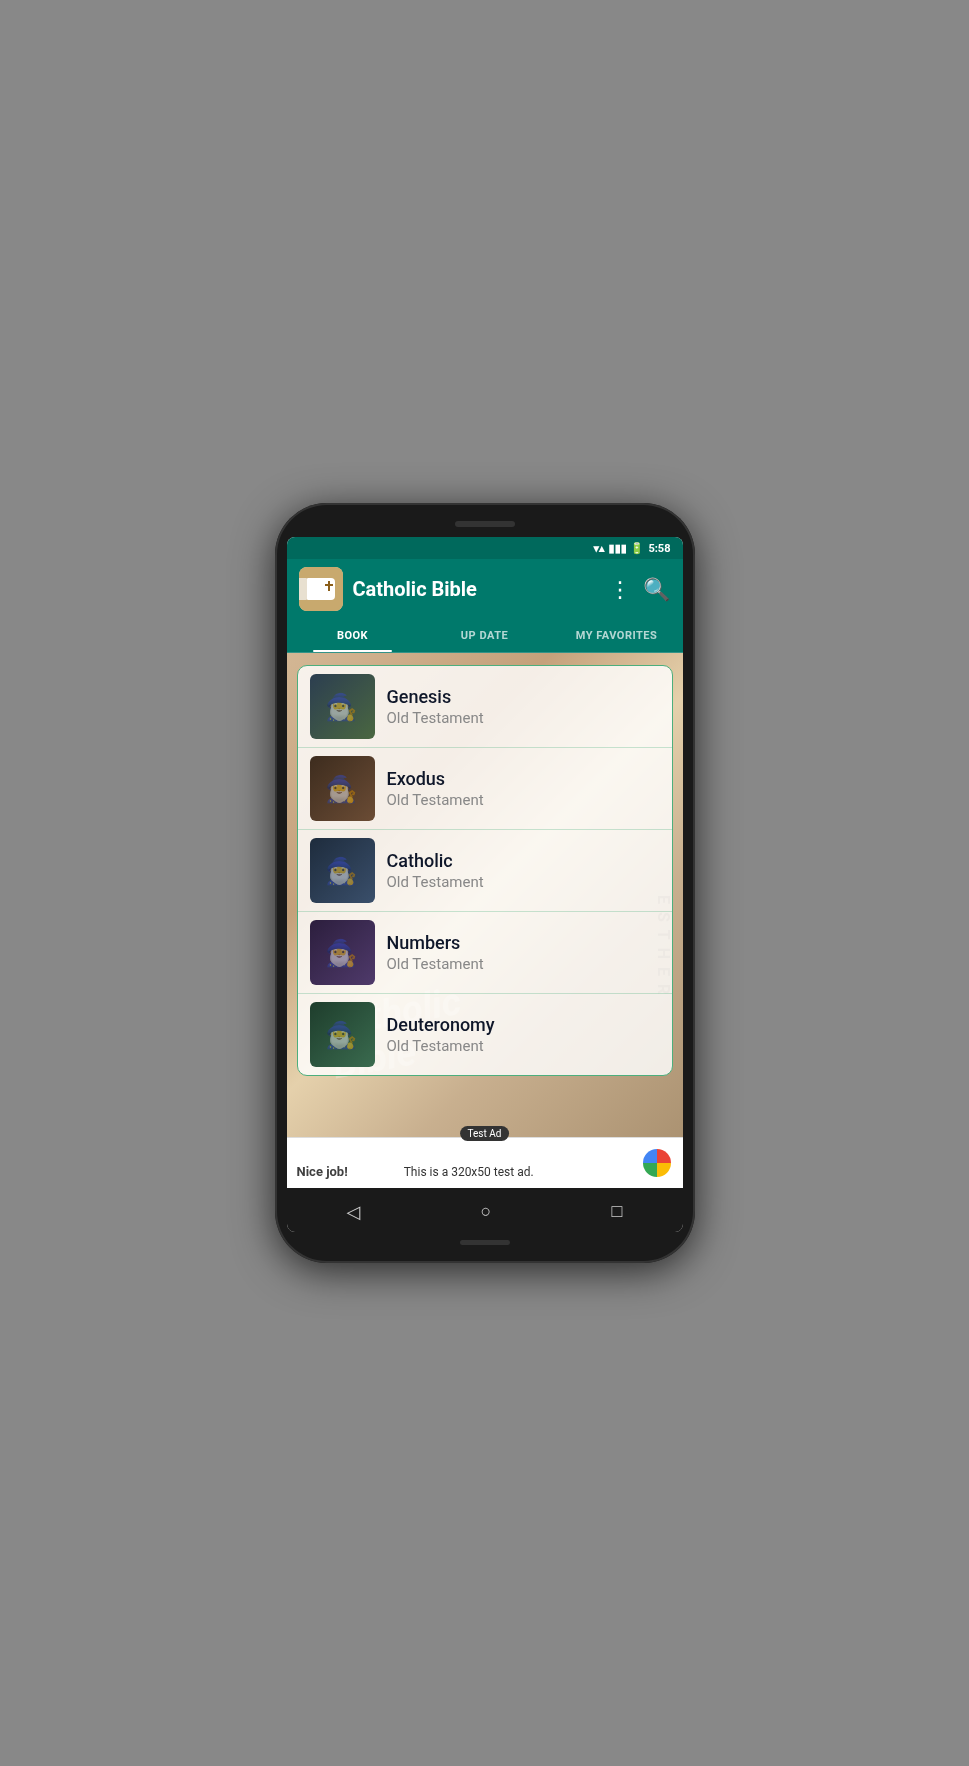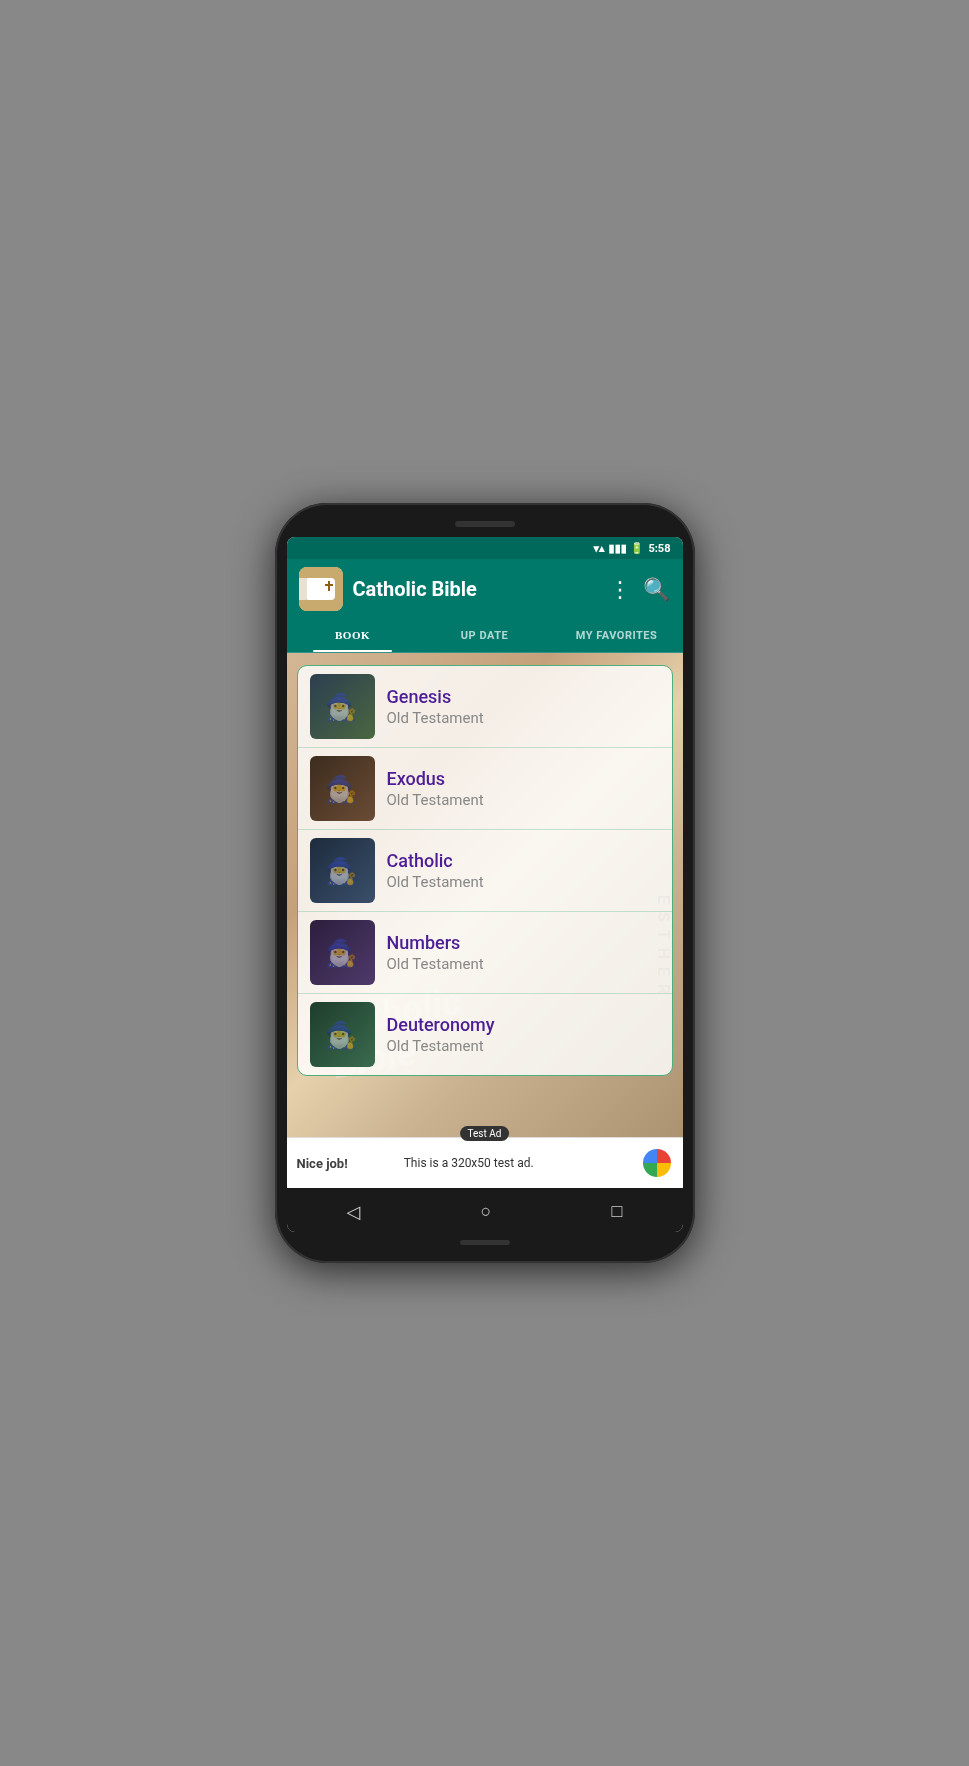--- a/index.html
+++ b/index.html
@@ -120,21 +120,20 @@
       color: rgba(255,255,255,0.7);
       font-size: 11px;
       font-weight: bold;
       letter-spacing: 0.5px;
       cursor: pointer;
       position: relative;
     }
 
     .tab.active {
       color: white;
-      font-family: Liberation Serif, serif;
     }
 
     .tab.active::after {
       content: '';
       position: absolute;
       bottom: 0;
       left: 20%;
       right: 20%;
       height: 2px;
       background: white;
@@ -245,36 +244,36 @@
       line-height: 1;
     }
 
     .book-info {
       flex: 1;
     }
 
     .book-name {
       font-size: 18px;
       font-weight: 500;
-      color: #4c1d95;
+      color: #0f172a;
       margin-bottom: 2px;
     }
 
     .book-testament {
       font-size: 15px;
       color: #888;
     }
 
     
     .ad-banner {
       background: white;
       border-top: 1px solid #ddd;
       padding: 9px 10px;
       display: flex;
-      align-items: center;
+      align-items: flex-end;
       gap: 8px;
       min-height: 48px;
       position: relative;
     }
 
     .ad-label {
       position: absolute;
       top: -12px;
       left: 50%;
       transform: translateX(-50%);

